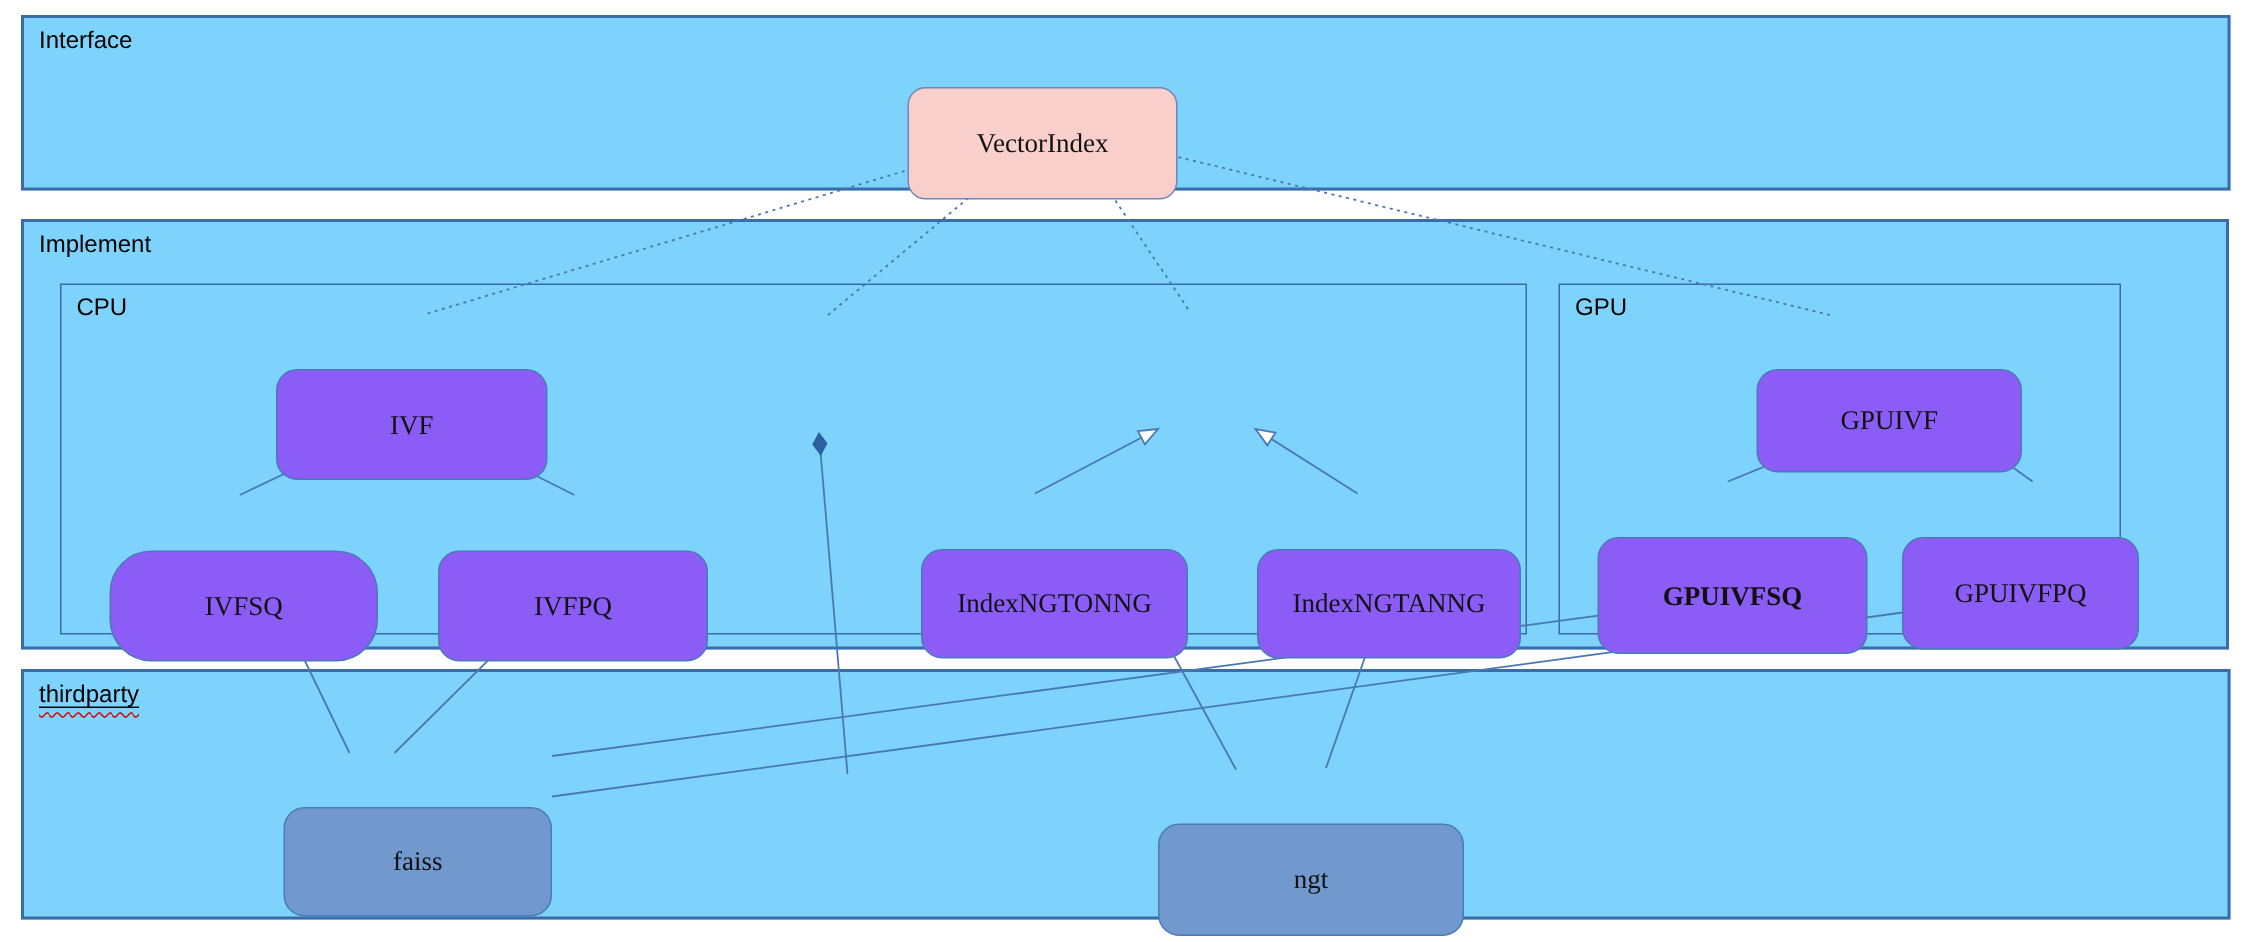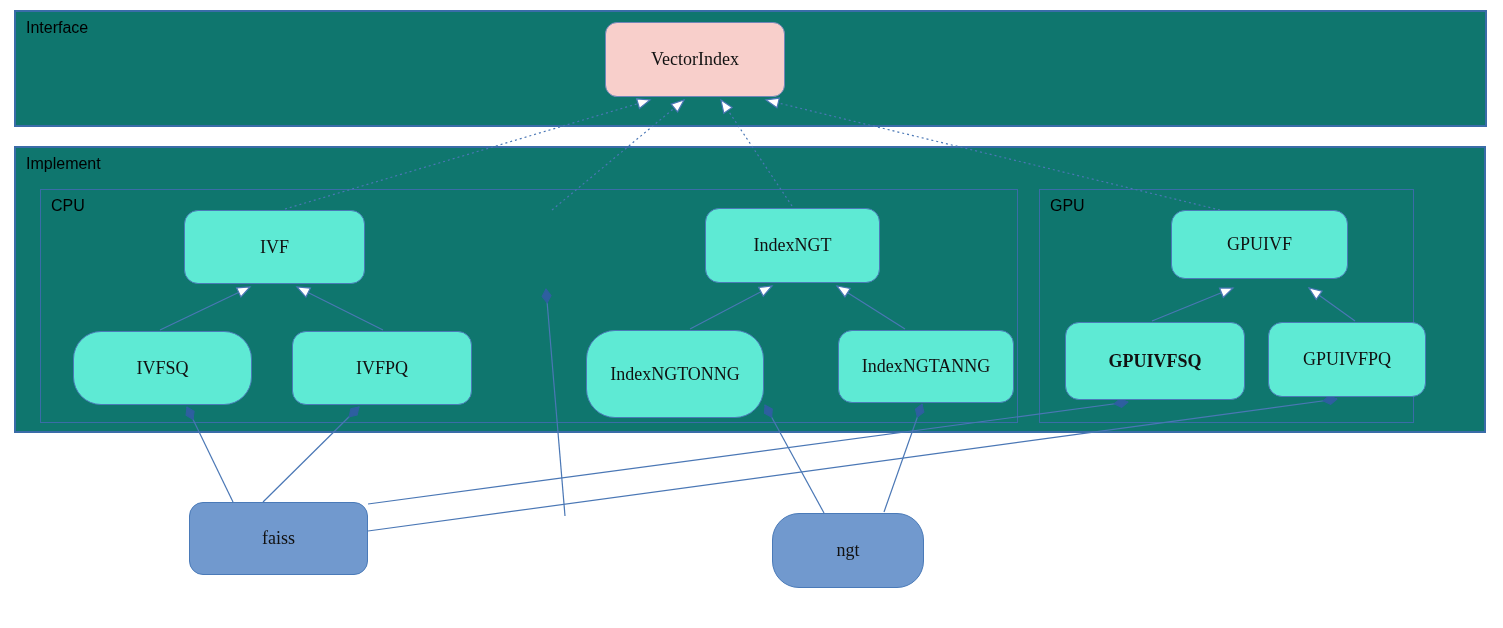--- a/index.html
+++ b/index.html
@@ -6,21 +6,21 @@
   .canvas {
     position: relative;
     width: 1503px;
     height: 628px;
     background: #ffffff;
     font-family: "Liberation Sans", "DejaVu Sans", sans-serif;
     overflow: hidden;
   }
   .container {
     position: absolute;
-    background: #0f766e;
+    background: #7dd3fc;
     border: 2px solid #3a6ca8;
     box-sizing: border-box;
   }
   .container.inner { border-width: 1.5px; background: transparent; }
   .clabel {
     position: absolute;
     top: 7px; left: 10px;
     font-size: 16px;
     color: #000000;
     line-height: 1.15;
@@ -38,22 +38,23 @@
     box-sizing: border-box;
     border: 1.5px solid #4a7ab8;
     border-radius: 14px;
     display: flex;
     align-items: center;
     justify-content: center;
     font-family: "Liberation Serif", "DejaVu Serif", serif;
     font-size: 18px;
     color: #111111;
     text-align: center;
+    margin-top: 36px;
   }
-  .node.green { background: #5eead4; align-items: center; }
+  .node.green { background: #8b5cf6; align-items: center; }
   .node.pink  { background: #f8cfcb; border-color: #7086b8; border-radius: 12px; }
   .node.blue  { background: #7199ce; border-color: #4a7ab8; }
 </style>
 </head>
 <body>
 
 <div class="canvas">
 
   <div class="container" style="left:14px; top:10px; width:1473px; height:117px;">
     <div class="clabel">Interface</div>
@@ -64,20 +65,25 @@
   </div>
 
   <div class="container inner" style="left:40px; top:189px; width:978px; height:234px;">
     <div class="clabel">CPU</div>
   </div>
 
   <div class="container inner" style="left:1039px; top:189px; width:375px; height:234px;">
     <div class="clabel">GPU</div>
   </div>
 
+  <div class="container" style="left:14px; top:446px; width:1473px; height:167px;">
+    <div class="clabel">
+      <span class="u-solid"><span class="u-wavy">thirdparty</span></span>
+    </div>
+  </div>
 
   <svg class="connectors" viewBox="0 0 1503 628" xmlns="http://www.w3.org/2000/svg">
     <defs>
       <marker id="openArrow" markerUnits="userSpaceOnUse" markerWidth="16" markerHeight="14" refX="14" refY="6.5" orient="auto">
         <path d="M1.5,1.5 L14,6.5 L1.5,11.5 Z" fill="#ffffff" stroke="#4a77b5" stroke-width="1.2"></path>
       </marker>
       <marker id="filledDiamond" markerUnits="userSpaceOnUse" markerWidth="18" markerHeight="12" refX="16" refY="6" orient="auto">
         <path d="M2,6 L9,1.5 L16,6 L9,10.5 Z" fill="#2e5fa0" stroke="#2e5fa0"></path>
       </marker>
     </defs>
@@ -105,33 +111,30 @@
 
   <div class="node pink" style="left:605px; top:22px; width:180px; height:75px;">
     <span>VectorIndex</span>
   </div>
 
   <div class="node green" style="left:184px; top:210px; width:181px; height:74px;">
     <span>IVF</span>
   </div>
 
 
-  <div class="node green" style="left:705px; top:208px; width:175px; height:75px;">
-    <span>IndexNGT</span>
-  </div>
 
   <div class="node green" style="left:73px; top:331px; width:179px; height:74px;border-radius:28px;">
     <span>IVFSQ</span>
   </div>
 
   <div class="node green" style="left:292px; top:331px; width:180px; height:74px;">
     <span>IVFPQ</span>
   </div>
 
-  <div class="node green" style="left:586px; top:330px; width:178px; height:88px;border-radius:29px;">
+  <div class="node green" style="left:614px; top:330px; width:178px; height:73px;">
     <span>IndexNGTONNG</span>
   </div>
 
   <div class="node green" style="left:838px; top:330px; width:176px; height:73px;">
     <span>IndexNGTANNG</span>
   </div>
 
   <div class="node green" style="left:1171px; top:210px; width:177px; height:69px;">
     <span>GPUIVF</span>
   </div>
@@ -142,17 +145,17 @@
 
   <div class="node green" style="left:1268px; top:322px; width:158px; height:75px;">
     <span>GPUIVFPQ</span>
   </div>
 
   <div class="node blue" style="left:189px; top:502px; width:179px; height:73px;">
     <span>faiss</span>
   </div>
 
 
-  <div class="node blue" style="left:772px; top:513px; width:152px; height:75px;border-radius:27px;">
+  <div class="node blue" style="left:772px; top:513px; width:204px; height:75px;">
     <span>ngt</span>
   </div>
 
 </div>
 
 </body></html>

